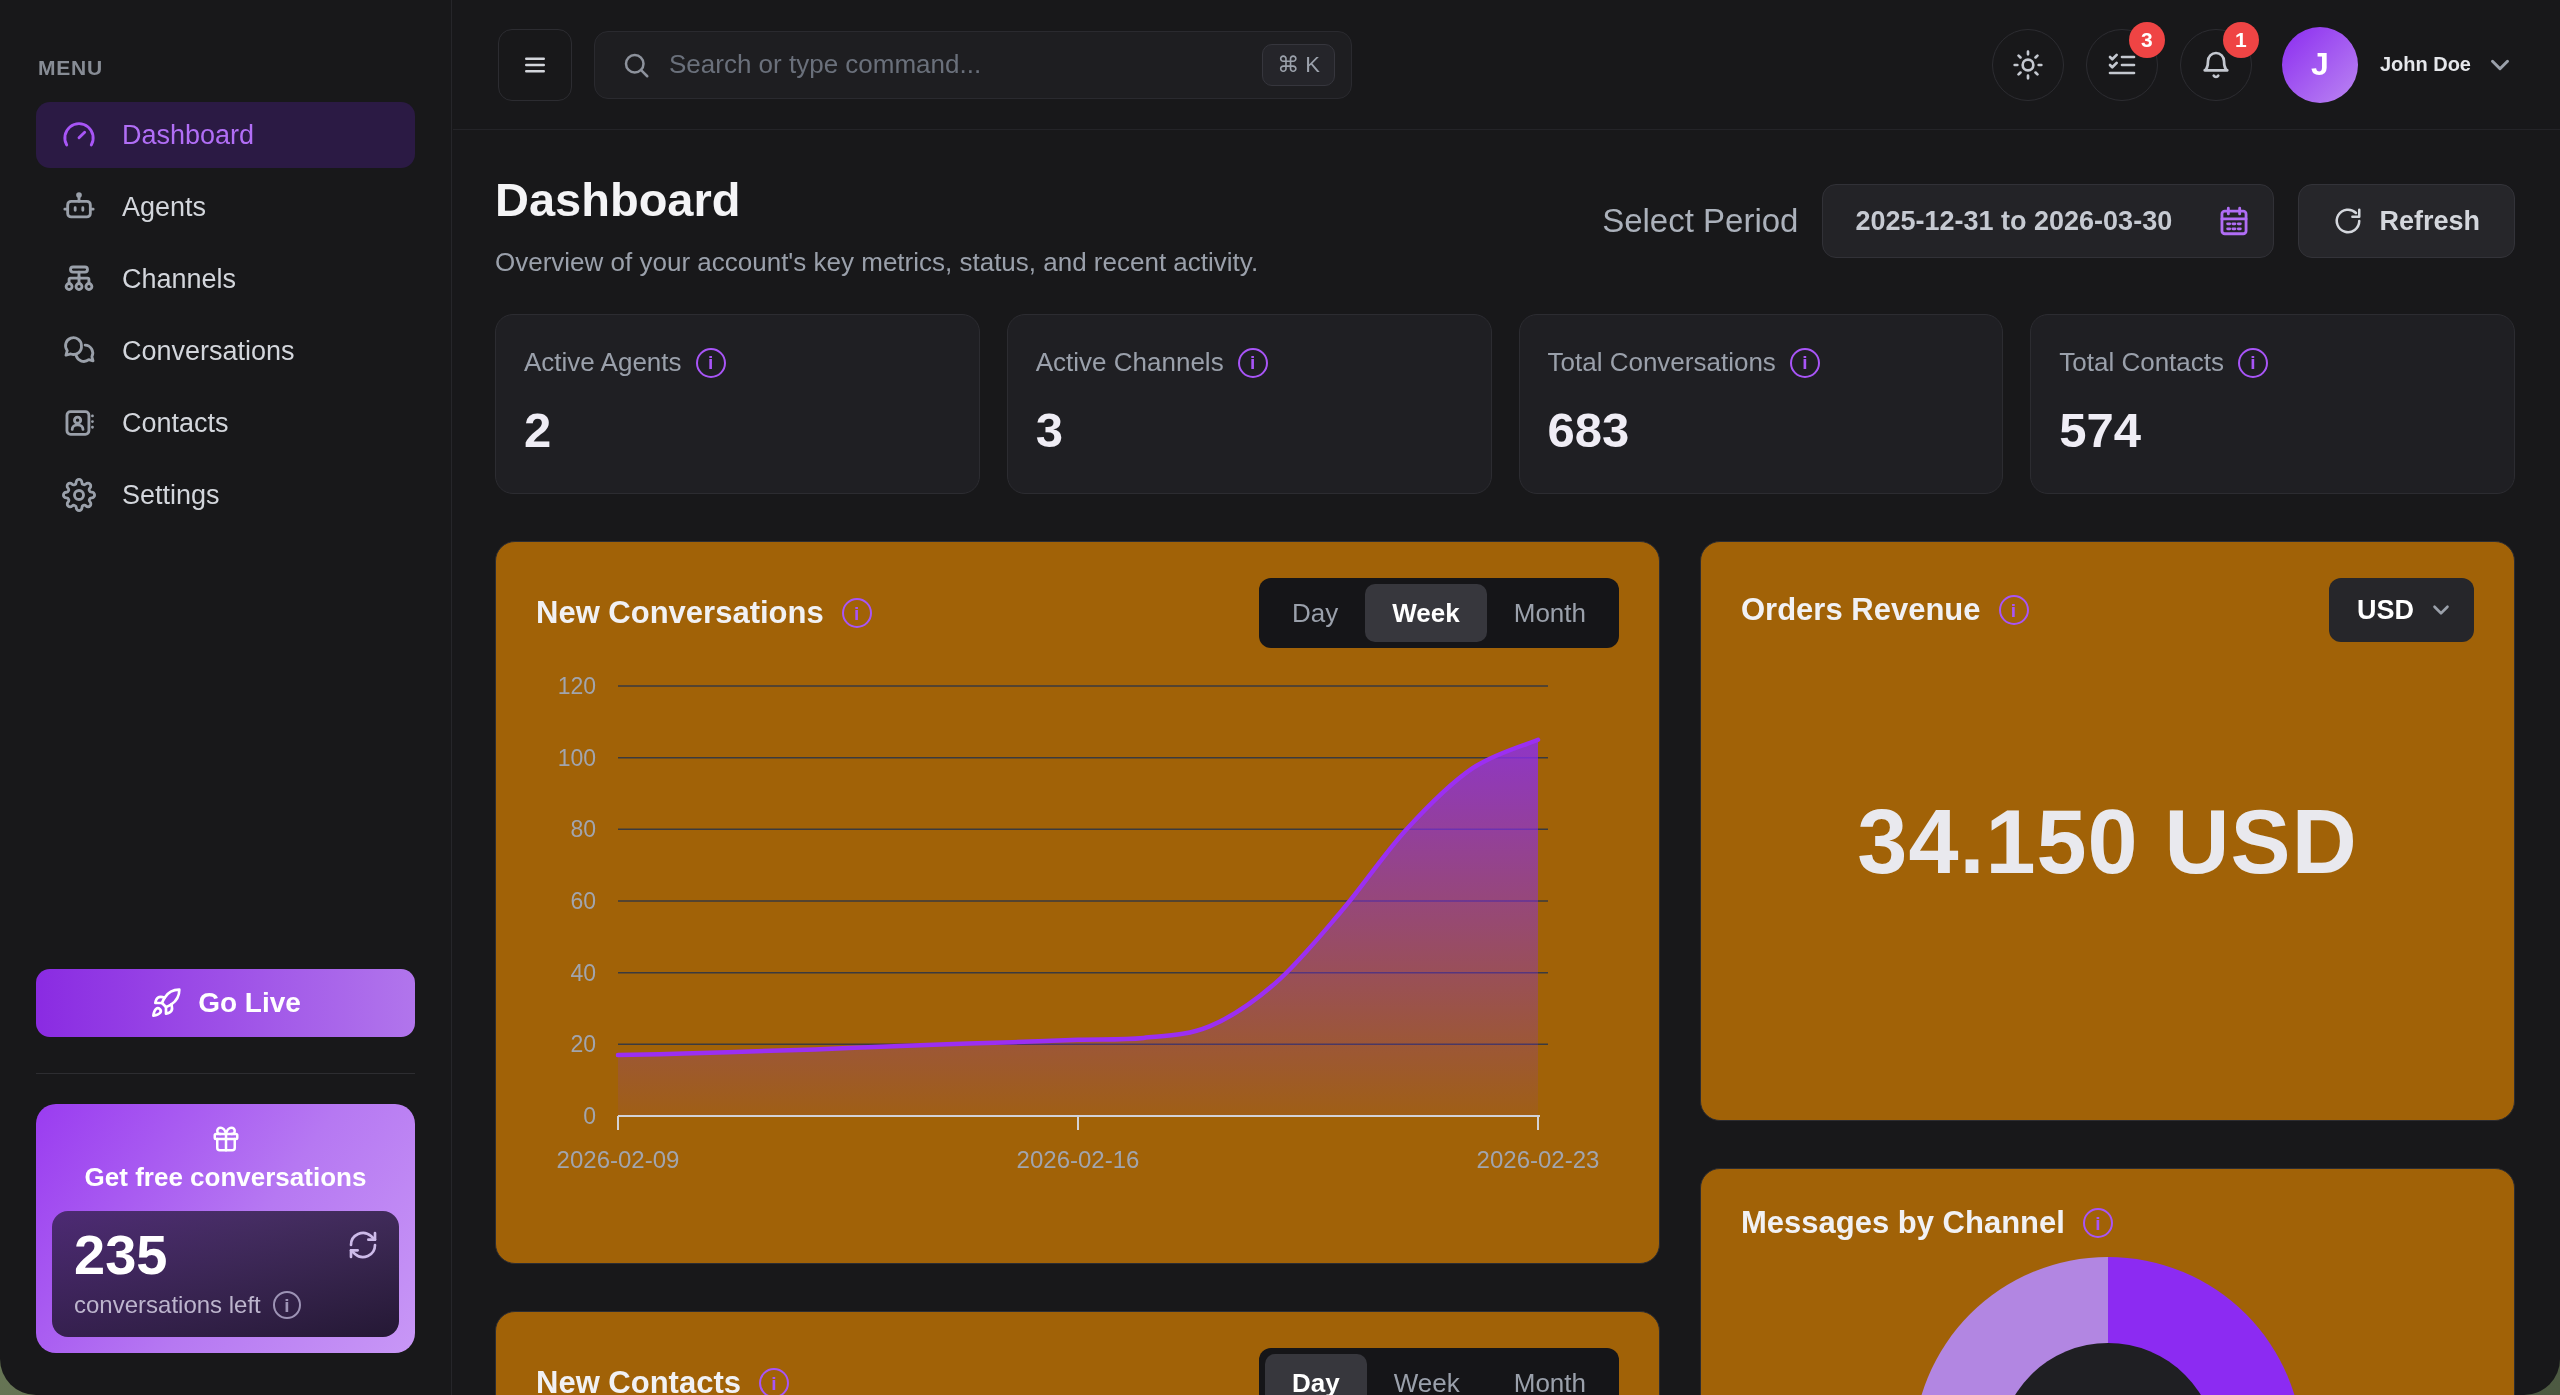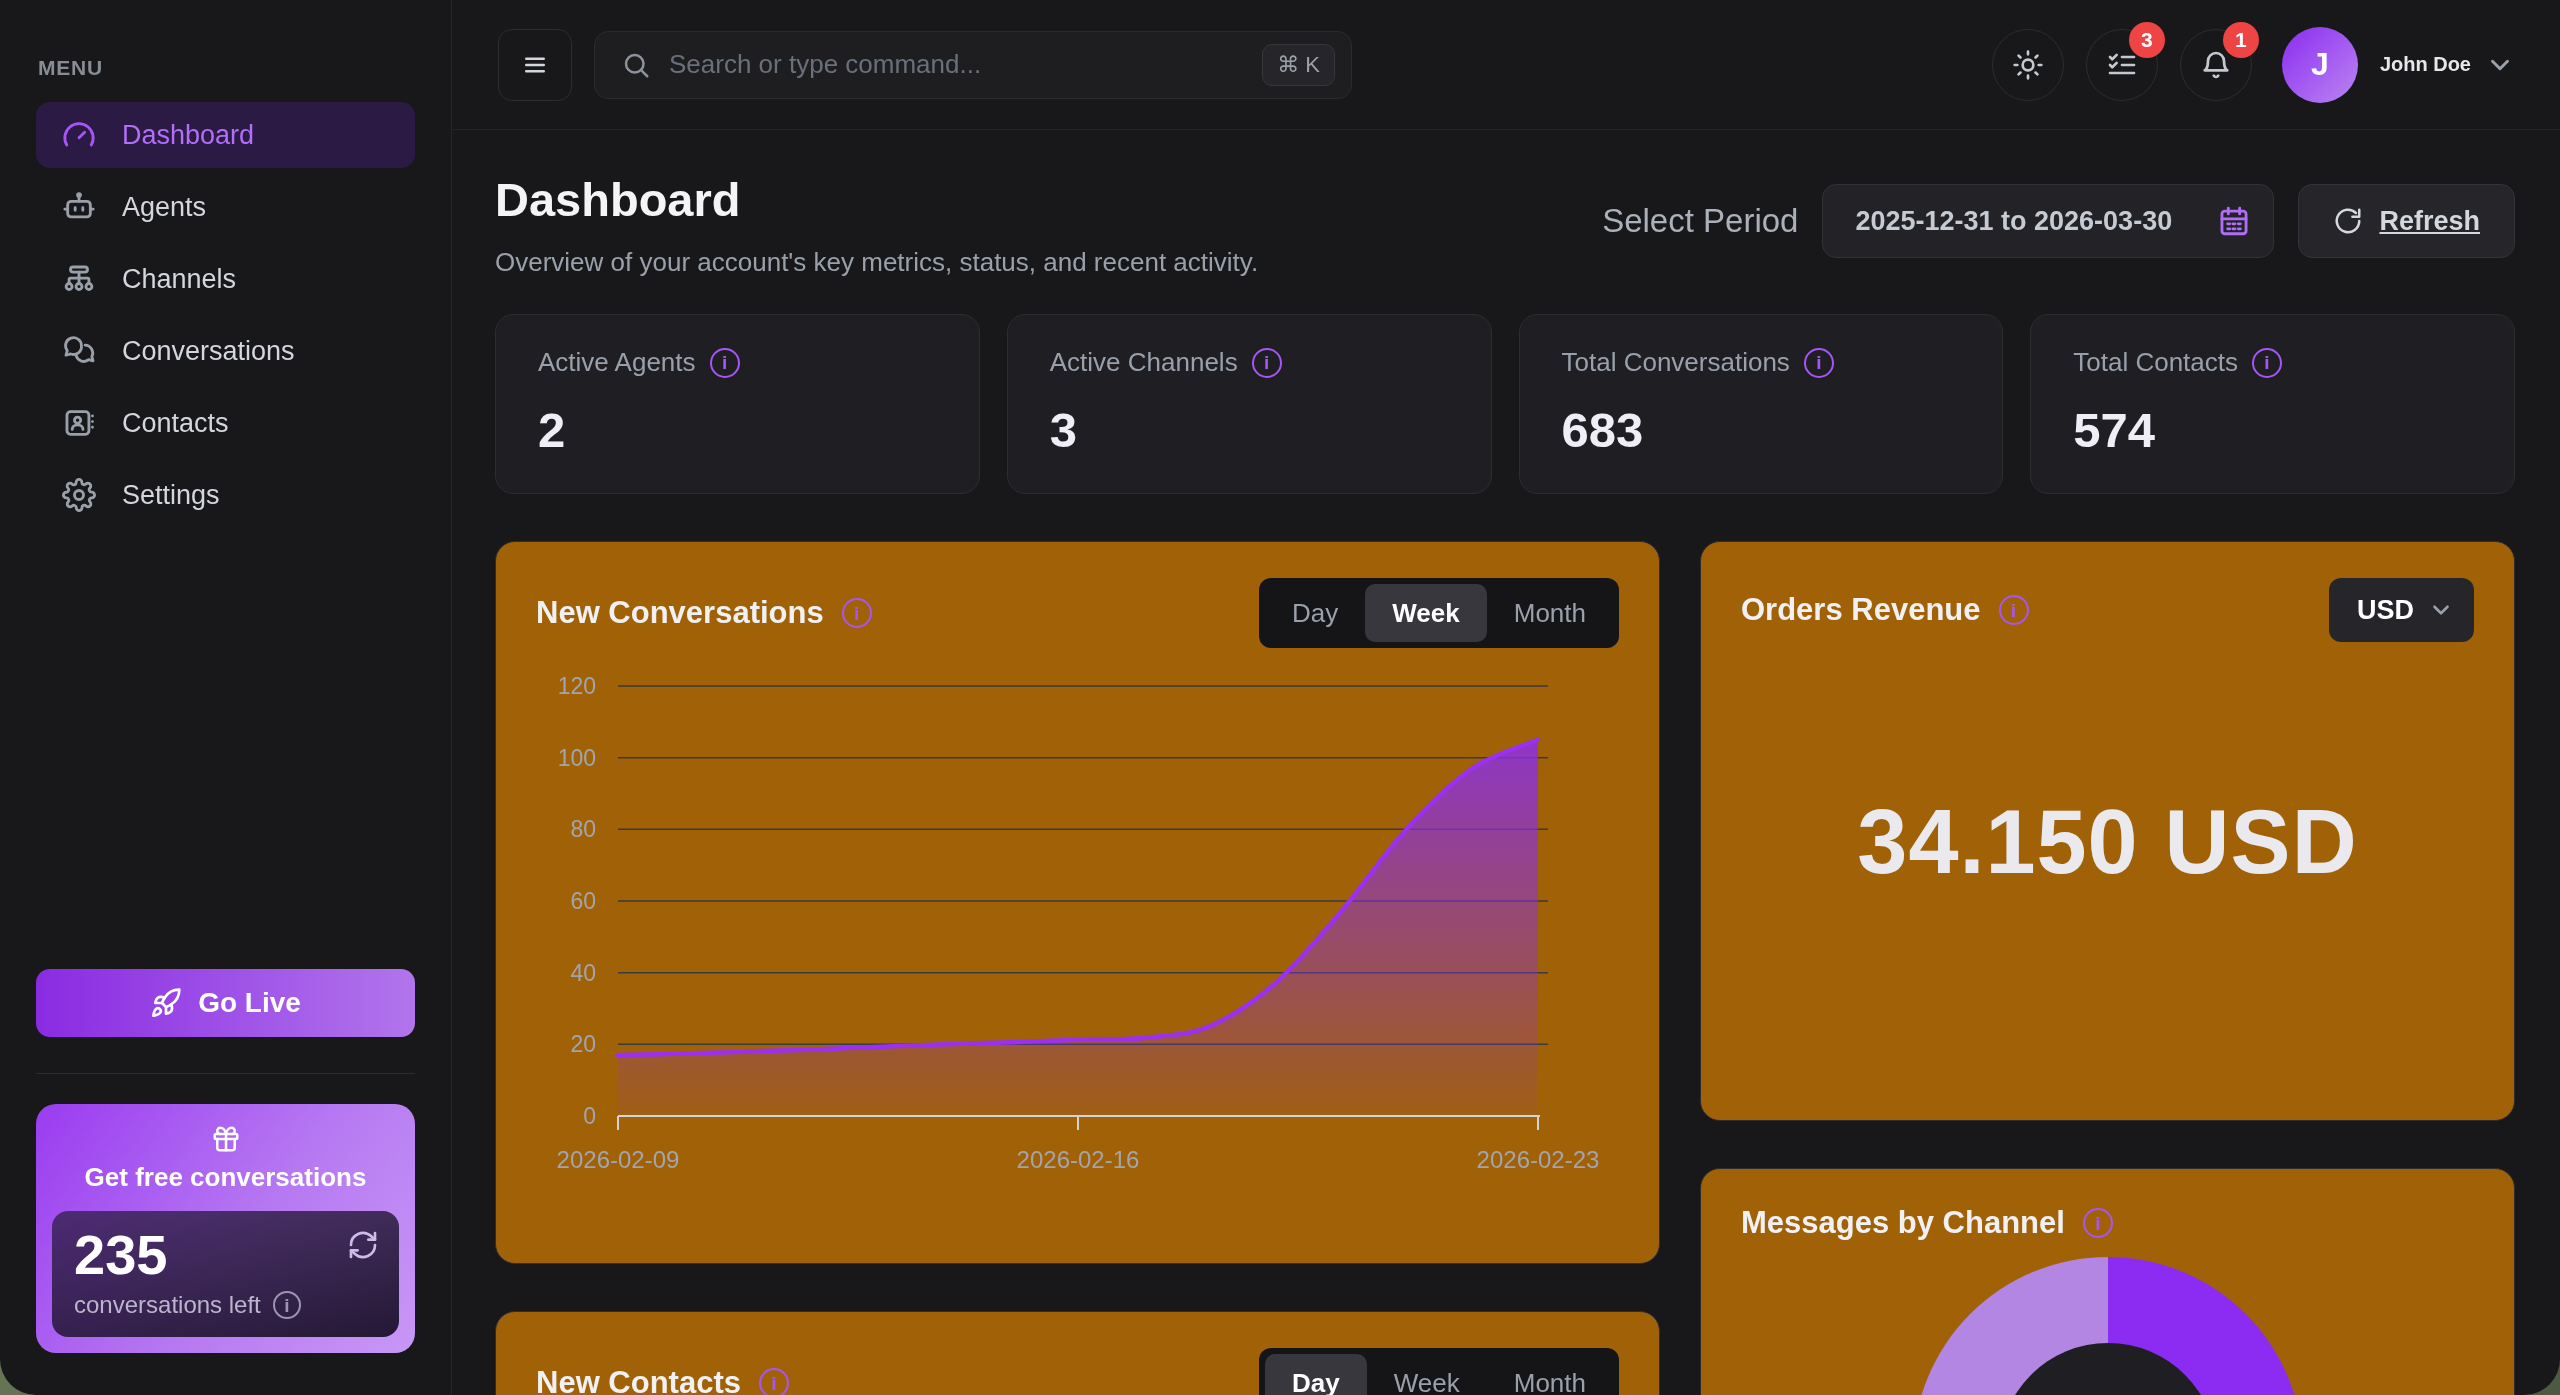--- a/index.html
+++ b/index.html
@@ -70,26 +70,26 @@
   .page-head { display:flex; align-items:flex-start; }
   .title { font-size:47px; font-weight:700; color:#f4f4f6; }
   .subtitle { margin-top:20px; font-size:26px; color:#9aa0ab; }
   .period { margin-left:auto; display:flex; align-items:center; gap:24px; margin-top:12px; }
   .period-label { font-size:33px; color:#abb1bb; }
   .date-field { width:452px; height:74px; background:#232327; border:1px solid #313137; border-radius:14px;
                 display:flex; align-items:center; justify-content:space-between; padding:0 22px 0 32px;
                 font-size:27px; font-weight:600; color:#c6cad2; cursor:pointer; }
   .date-field svg { width:34px; height:34px; color:#b06df5; }
   .refresh-btn { height:74px; padding:0 34px; background:#26262a; border:1px solid #333339; border-radius:14px;
-                 display:flex; align-items:center; gap:16px; color:#d4d7dd; font-size:27px; font-weight:600; cursor:pointer;text-decoration:underline; }
+                 display:flex; align-items:center; gap:16px; color:#d4d7dd; font-size:27px; font-weight:600; cursor:pointer; }
   .refresh-btn svg { width:30px; height:30px; }
 
   .stats { display:flex; gap:27px; margin-top:36px; }
   .stat-card { flex:1; height:180px; background:#1f1f23; border:1px solid #2c2c31; border-radius:18px;
-               padding:32px 42px; }
+               padding:32px 28px; }
   .stat-label { display:flex; align-items:center; gap:14px; font-size:26px; color:#9aa0ab; }
   .stat-value { margin-top:24px; font-size:49px; font-weight:800; color:#efedf5; }
 
   .info { width:30px; height:30px; flex:none; border:2px solid #a855f7; border-radius:50%; color:#a855f7;
           display:grid; place-items:center; font-size:19px; font-weight:700; cursor:pointer; }
   .info::after { content:"i"; line-height:1; }
 
   .grid { display:flex; gap:40px; margin-top:47px; align-items:flex-start; }
   .col-left  { width:1165px; flex:none; display:flex; flex-direction:column; gap:47px; }
   .col-right { flex:1; display:flex; flex-direction:column; gap:47px; }

